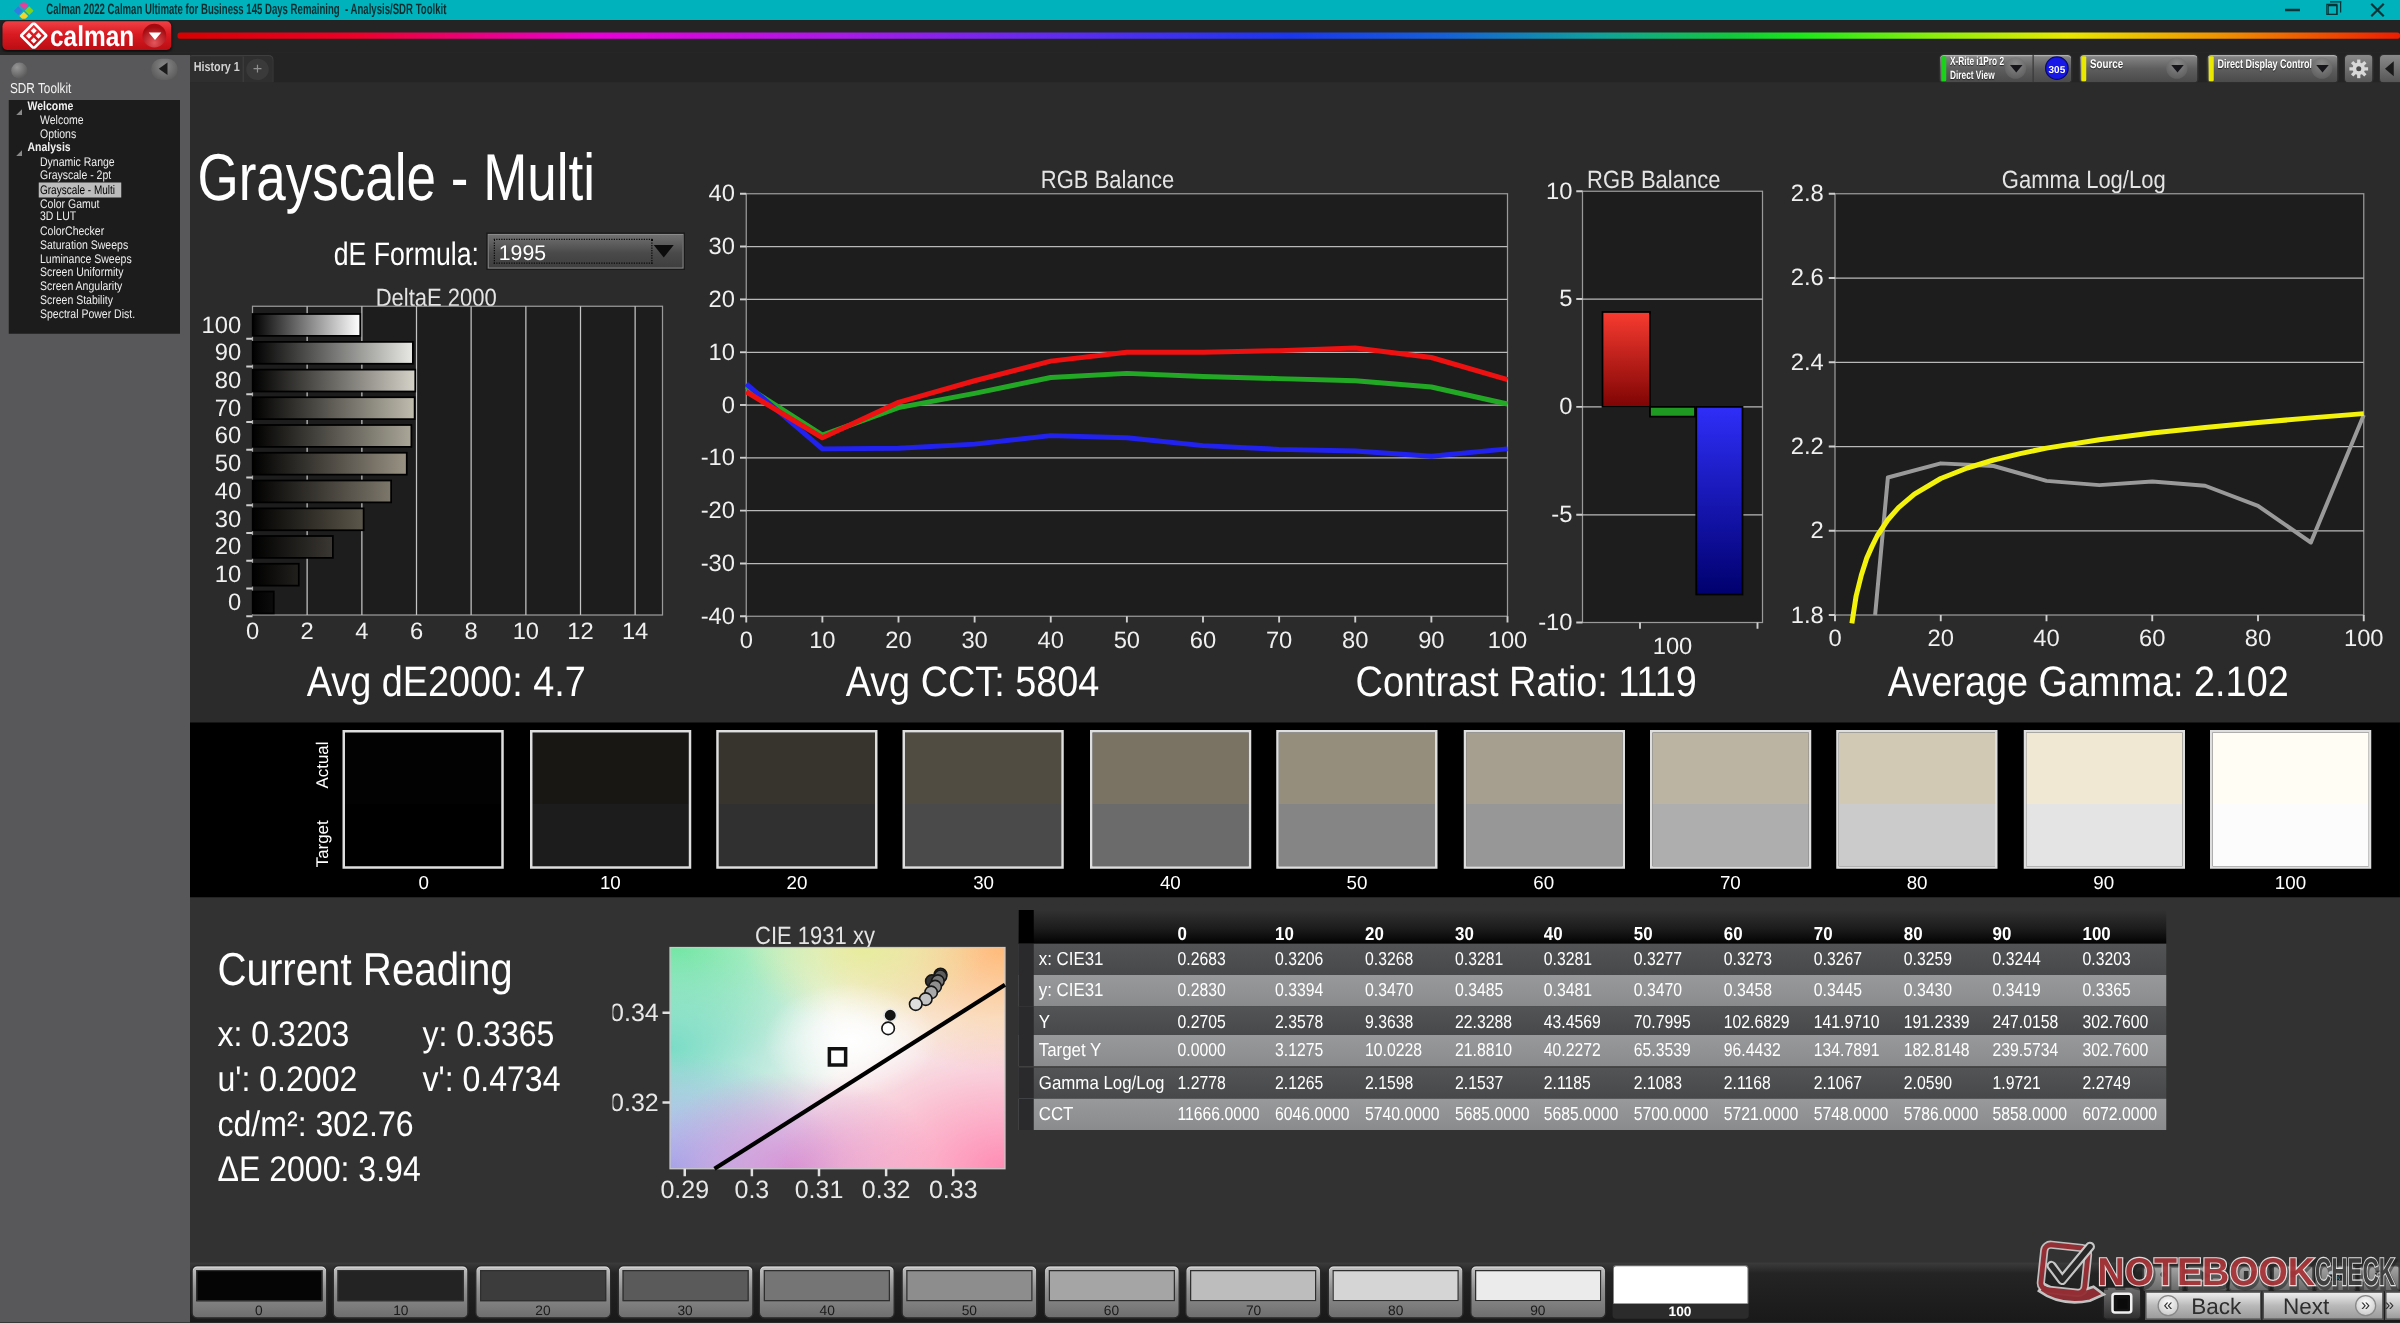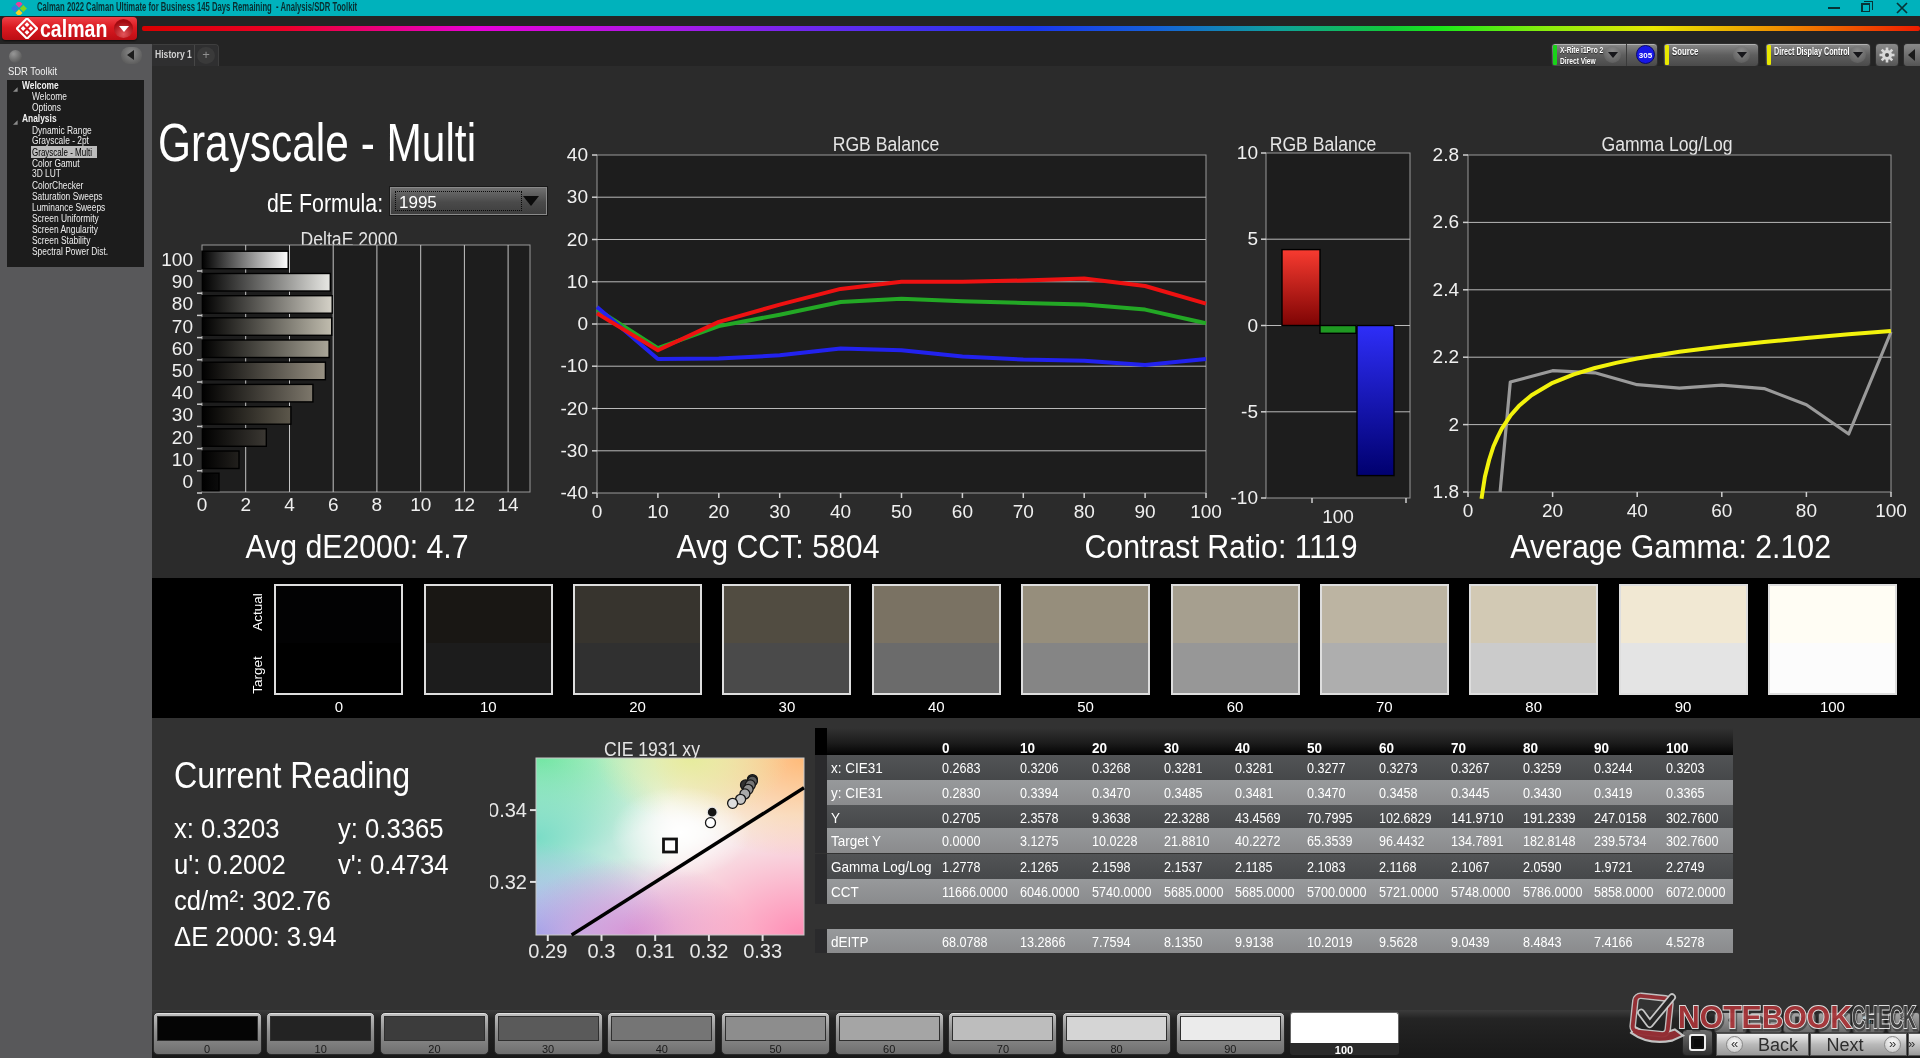--- a/index.html
+++ b/index.html
@@ -541,35 +541,20 @@
         <div class="abs" style="left:276.8px;top:4px;font-size:15px;color:#fff;white-space:nowrap;transform:scaleX(0.84);transform-origin:0 50%">5740.0000</div>
         <div class="abs" style="left:348.6px;top:4px;font-size:15px;color:#fff;white-space:nowrap;transform:scaleX(0.84);transform-origin:0 50%">5685.0000</div>
         <div class="abs" style="left:420.4px;top:4px;font-size:15px;color:#fff;white-space:nowrap;transform:scaleX(0.84);transform-origin:0 50%">5685.0000</div>
         <div class="abs" style="left:492.2px;top:4px;font-size:15px;color:#fff;white-space:nowrap;transform:scaleX(0.84);transform-origin:0 50%">5700.0000</div>
         <div class="abs" style="left:564px;top:4px;font-size:15px;color:#fff;white-space:nowrap;transform:scaleX(0.84);transform-origin:0 50%">5721.0000</div>
         <div class="abs" style="left:635.8px;top:4px;font-size:15px;color:#fff;white-space:nowrap;transform:scaleX(0.84);transform-origin:0 50%">5748.0000</div>
         <div class="abs" style="left:707.6px;top:4px;font-size:15px;color:#fff;white-space:nowrap;transform:scaleX(0.84);transform-origin:0 50%">5786.0000</div>
         <div class="abs" style="left:779.4px;top:4px;font-size:15px;color:#fff;white-space:nowrap;transform:scaleX(0.84);transform-origin:0 50%">5858.0000</div>
         <div class="abs" style="left:851.2px;top:4px;font-size:15px;color:#fff;white-space:nowrap;transform:scaleX(0.84);transform-origin:0 50%">6072.0000</div>
       </div>
-      <div class="abs" style="left:0;top:200.6px;width:918px;height:24.8px;background:linear-gradient(180deg,#97999b,#8a8b8d)">
-        <div class="abs" style="left:0;top:0;width:12px;height:100%;background:#2a2a2c"></div>
-        <div class="abs" style="left:16px;top:4px;font-size:15px;color:#fff;white-space:nowrap;transform:scaleX(0.9);transform-origin:0 50%">dEITP</div>
-        <div class="abs" style="left:126.5px;top:4px;font-size:15px;color:#fff;white-space:nowrap;transform:scaleX(0.84);transform-origin:0 50%">68.0788</div>
-        <div class="abs" style="left:205px;top:4px;font-size:15px;color:#fff;white-space:nowrap;transform:scaleX(0.84);transform-origin:0 50%">13.2866</div>
-        <div class="abs" style="left:276.8px;top:4px;font-size:15px;color:#fff;white-space:nowrap;transform:scaleX(0.84);transform-origin:0 50%">7.7594</div>
-        <div class="abs" style="left:348.6px;top:4px;font-size:15px;color:#fff;white-space:nowrap;transform:scaleX(0.84);transform-origin:0 50%">8.1350</div>
-        <div class="abs" style="left:420.4px;top:4px;font-size:15px;color:#fff;white-space:nowrap;transform:scaleX(0.84);transform-origin:0 50%">9.9138</div>
-        <div class="abs" style="left:492.2px;top:4px;font-size:15px;color:#fff;white-space:nowrap;transform:scaleX(0.84);transform-origin:0 50%">10.2019</div>
-        <div class="abs" style="left:564px;top:4px;font-size:15px;color:#fff;white-space:nowrap;transform:scaleX(0.84);transform-origin:0 50%">9.5628</div>
-        <div class="abs" style="left:635.8px;top:4px;font-size:15px;color:#fff;white-space:nowrap;transform:scaleX(0.84);transform-origin:0 50%">9.0439</div>
-        <div class="abs" style="left:707.6px;top:4px;font-size:15px;color:#fff;white-space:nowrap;transform:scaleX(0.84);transform-origin:0 50%">8.4843</div>
-        <div class="abs" style="left:779.4px;top:4px;font-size:15px;color:#fff;white-space:nowrap;transform:scaleX(0.84);transform-origin:0 50%">7.4166</div>
-        <div class="abs" style="left:851.2px;top:4px;font-size:15px;color:#fff;white-space:nowrap;transform:scaleX(0.84);transform-origin:0 50%">4.5278</div>
-      </div>
     </div>
 <div class="abs" style="left:152px;top:1010px;width:1768px;height:48px;background:linear-gradient(180deg,#3c3c3c 0%,#242424 18%,#191919 100%)"></div>
 <div class="abs" style="left:152.5px;top:1012px;width:109px;height:43px;border-radius:5px;background:linear-gradient(180deg,#c2c2c2,#909090 45%,#6e6e6e);border:1px solid #2a2a2a;box-shadow:inset 0 1px 0 rgba(255,255,255,.5)"></div>
 <div class="abs" style="left:156.5px;top:1016px;width:101px;height:25px;border:1px solid #2f2f2f;background:#050505"></div>
 <div class="abs" style="left:152.5px;top:1043px;width:109px;text-align:center;font-size:11px;color:#1a1a1a">0</div>
 <div class="abs" style="left:266.2px;top:1012px;width:109px;height:43px;border-radius:5px;background:linear-gradient(180deg,#c2c2c2,#909090 45%,#6e6e6e);border:1px solid #2a2a2a;box-shadow:inset 0 1px 0 rgba(255,255,255,.5)"></div>
 <div class="abs" style="left:270.2px;top:1016px;width:101px;height:25px;border:1px solid #2f2f2f;background:#232323"></div>
 <div class="abs" style="left:266.2px;top:1043px;width:109px;text-align:center;font-size:11px;color:#1a1a1a">10</div>
 <div class="abs" style="left:379.9px;top:1012px;width:109px;height:43px;border-radius:5px;background:linear-gradient(180deg,#c2c2c2,#909090 45%,#6e6e6e);border:1px solid #2a2a2a;box-shadow:inset 0 1px 0 rgba(255,255,255,.5)"></div>
 <div class="abs" style="left:383.9px;top:1016px;width:101px;height:25px;border:1px solid #2f2f2f;background:#3c3c3c"></div>
@@ -607,21 +592,21 @@
 <div class="abs" style="left:1817.8px;top:1012px;width:33px;height:21px;border-radius:3px;background:linear-gradient(180deg,#a6a6a6,#6a6a6a);border:1px solid #444"></div>
 <div class="abs" style="left:1817.8px;top:1014px;width:33px;text-align:center;font-size:10px;color:#333">■</div>
 <div class="abs" style="left:1852.4px;top:1012px;width:33px;height:21px;border-radius:3px;background:linear-gradient(180deg,#a6a6a6,#6a6a6a);border:1px solid #444"></div>
 <div class="abs" style="left:1852.4px;top:1014px;width:33px;text-align:center;font-size:10px;color:#333">📷</div>
 <div class="abs" style="left:1887.0px;top:1012px;width:33px;height:21px;border-radius:3px;background:linear-gradient(180deg,#a6a6a6,#6a6a6a);border:1px solid #444"></div>
 <div class="abs" style="left:1887.0px;top:1014px;width:33px;text-align:center;font-size:10px;color:#333">⚙</div>
 <div class="abs" style="left:1682px;top:1029px;width:31px;height:27px;border-radius:4px;background:linear-gradient(180deg,#6e6e6e,#303030);border:1px solid #222"></div>
 <div class="abs" style="left:1689px;top:1034px;width:17px;height:17px;border:2px solid #f0f0f0;border-radius:3px;background:#111"></div>
 <div class="abs" style="left:1693.5px;top:1038.5px;width:8px;height:8px;background:#0a0a0a"></div>
 <div class="abs" style="left:1716px;top:1033px;width:93px;height:23px;background:linear-gradient(180deg,#efefef,#b9b9b9 50%,#9a9a9a);border:1px solid #555"></div>
-<div class="abs" style="left:1748px;top:1035px;width:50px;text-align:right;font-size:18px;color:#2e2e2e">Back</div>
+<div class="abs" style="left:1748px;top:1035px;width:50px;text-align:center;font-size:18px;color:#2e2e2e">Back</div>
 <div class="abs" style="left:1726px;top:1036px;width:17px;height:17px;border-radius:50%;background:radial-gradient(circle at 50% 35%,#fdfdfd,#c0c0c0);border:1px solid #888"></div>
 <div class="abs" style="left:1726px;top:1035.5px;width:17px;text-align:center;font-size:13px;color:#333">«</div>
 <div class="abs" style="left:1810px;top:1033px;width:97px;height:23px;background:linear-gradient(180deg,#efefef,#b9b9b9 50%,#9a9a9a);border:1px solid #555"></div>
 <div class="abs" style="left:1820px;top:1035px;width:50px;text-align:center;font-size:18px;color:#2e2e2e">Next</div>
 <div class="abs" style="left:1884px;top:1036px;width:17px;height:17px;border-radius:50%;background:radial-gradient(circle at 50% 35%,#fdfdfd,#c0c0c0);border:1px solid #888"></div>
 <div class="abs" style="left:1884px;top:1035.5px;width:17px;text-align:center;font-size:13px;color:#333">»</div>
 <div class="abs" style="left:1908px;top:1033px;width:12px;height:23px;background:linear-gradient(180deg,#efefef,#9a9a9a);border:1px solid #555;border-right:none"></div>
 <div class="abs" style="left:1908px;top:1036px;width:12px;font-size:13px;color:#333">»</div>
 <svg class="abs" style="left:1620px;top:985px;opacity:0.93" width="300" height="73" viewBox="0 0 300 73">
       <text x="59" y="45" font-family="Liberation Sans" font-size="31" font-weight="bold" fill="none" stroke="#1a1a1a" stroke-width="3.2" opacity="0.5" textLength="174" lengthAdjust="spacingAndGlyphs">NOTEBOOK</text>

